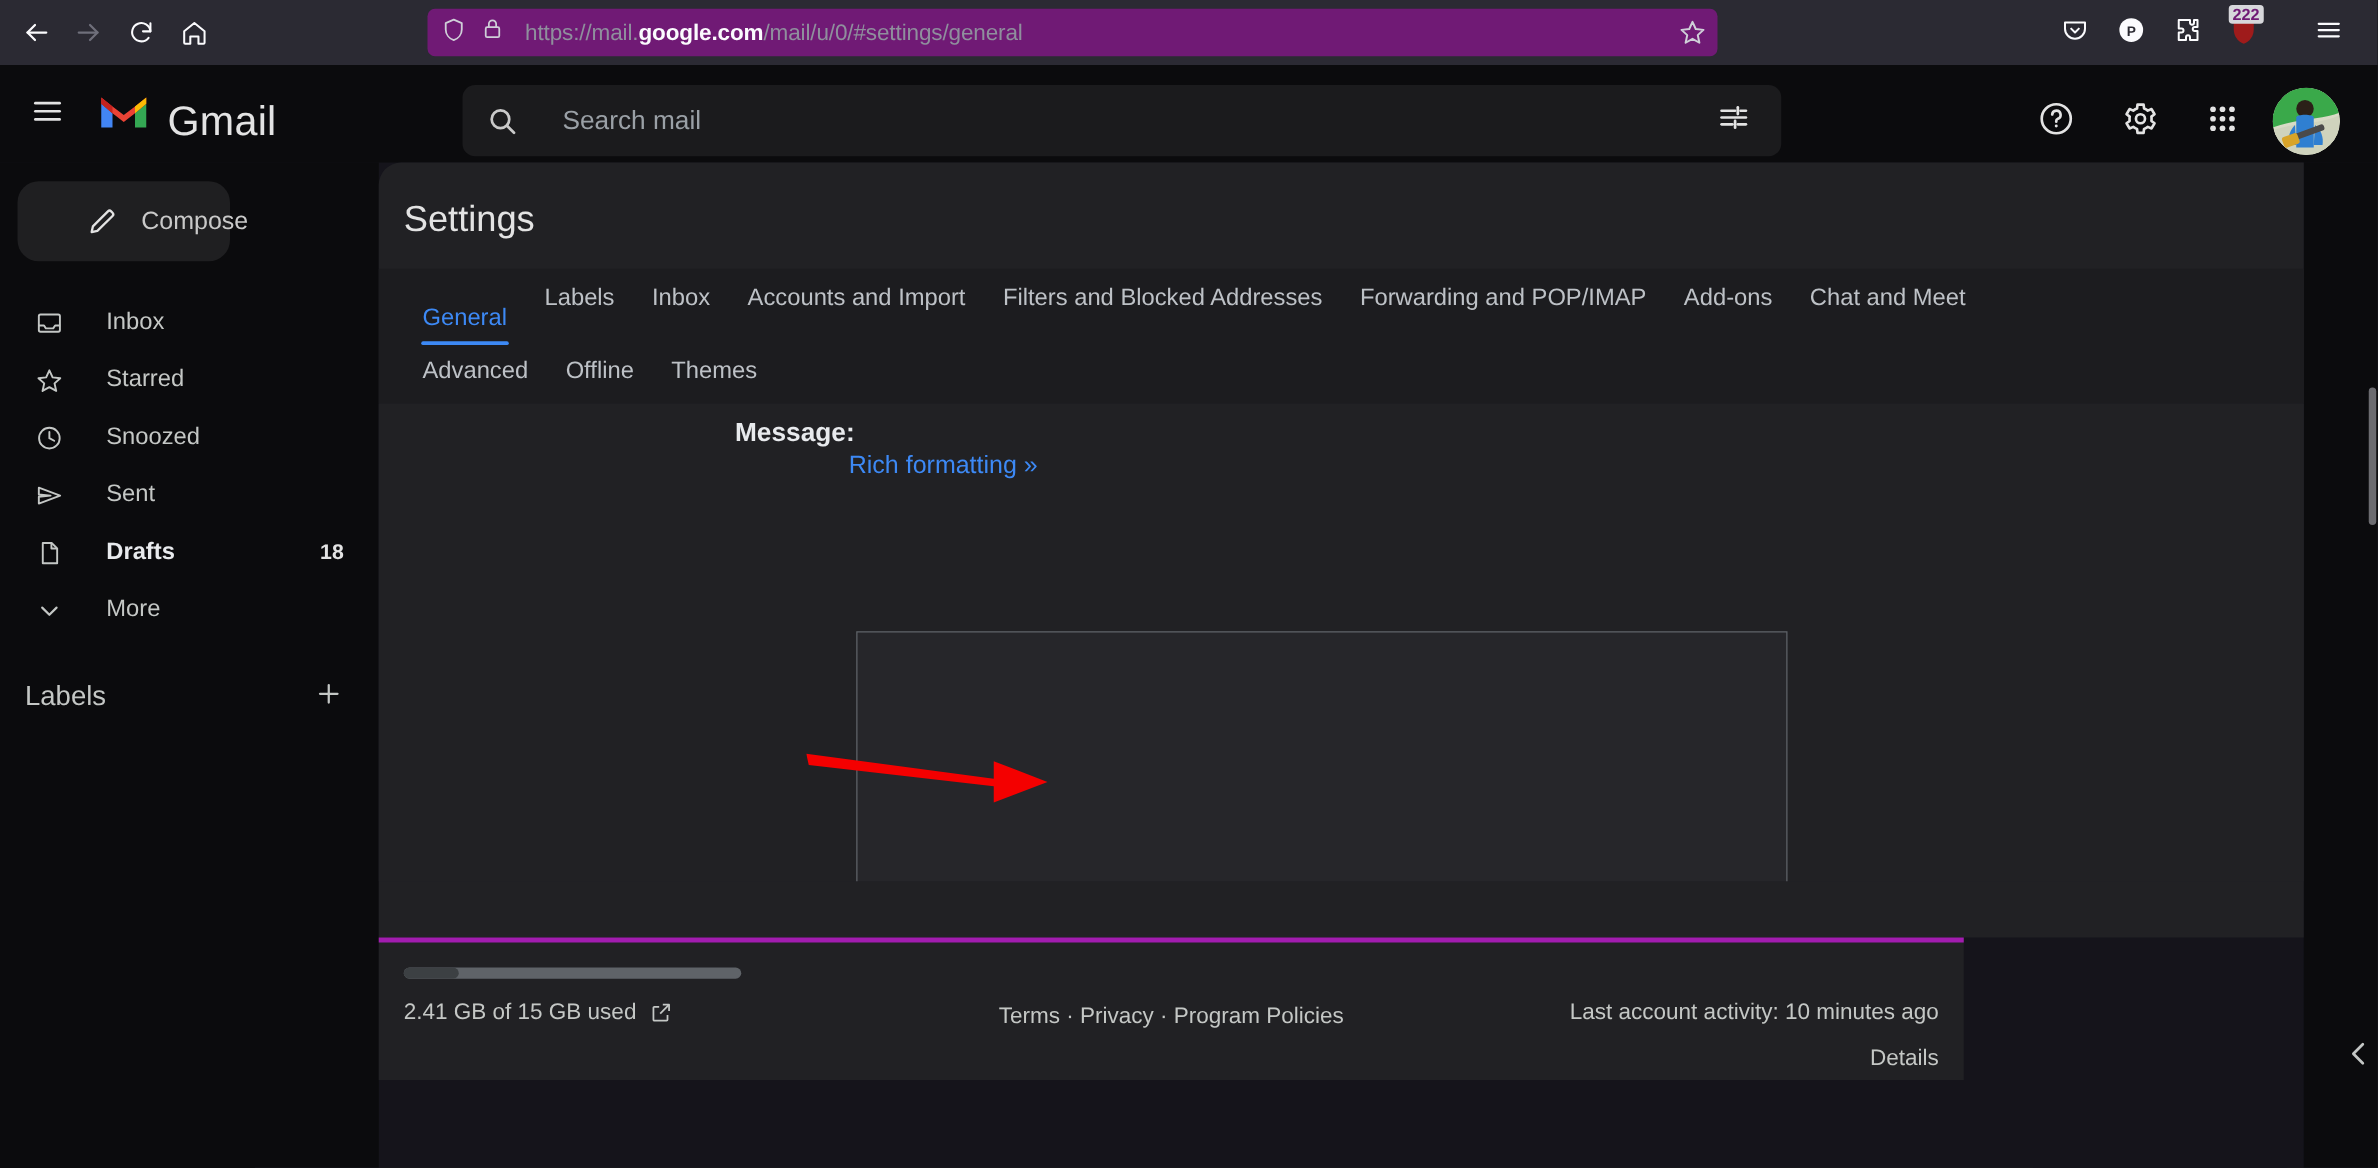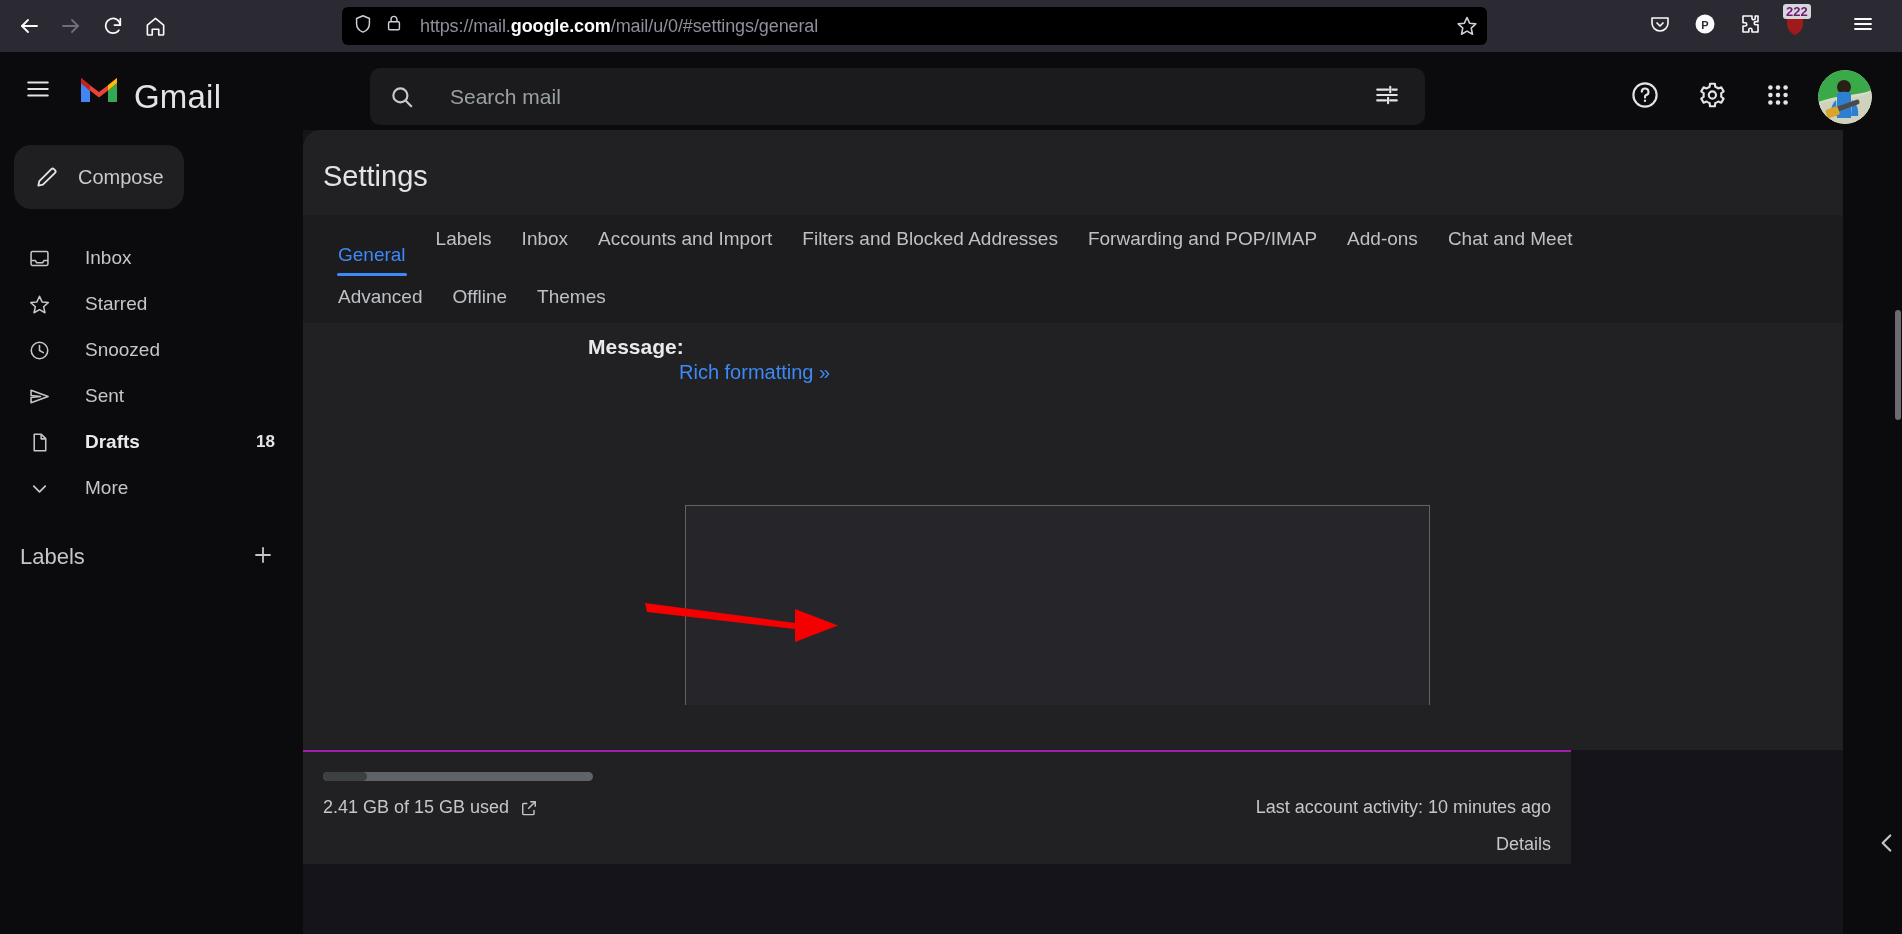--- a/index.html
+++ b/index.html
@@ -19,22 +19,22 @@
   }
   .nav-btn {
     width: 42px; height: 42px;
     display: flex; align-items: center; justify-content: center;
     border-radius: 6px; cursor: pointer;
   }
   .nav-btn svg { display: block; }
   #nav-back { margin-left: 8px; }
   #url-bar {
     position: absolute; left: 342px; top: 7px;
-    width: 1145px; height: 38px;
-    background: #000000;
+    width: 1032px; height: 38px;
+    background: #701a75;
     border-radius: 6px;
     display: flex; align-items: center;
     padding: 0 10px;
   }
   #url-text {
     flex: 1;
     font-size: 18px;
     color: #8f8f9d;
     margin-left: 10px;
     white-space: nowrap;
@@ -113,20 +113,21 @@
     background: #0b0b0d;
   }
   #compose-btn {
     margin: 15px 0 0 14px;
     width: 170px; height: 64px;
     background: #20212450;
     background-color: #1f1f21;
     border-radius: 17px;
     display: flex; align-items: center;
     cursor: pointer;
+    padding-left: 35px;
   }
   #compose-label {
     font-size: 20px; color: #c9c9c9; margin-left: 18px;
   }
   #compose-icon { margin-left: 20px; display:flex; }
   .nav-item {
     height: 46px; display: flex; align-items: center;
     border-radius: 0 23px 23px 0;
     cursor: pointer; padding-left: 28px;
     margin-right: 18px;
@@ -207,21 +208,21 @@
   #red-arrow {
     position: absolute; left: 645px; top: 598px;
     pointer-events: none; z-index: 50;
   }
 
   
   #footer {
     position: absolute; left: 303px; top: 750px;
     width: 1268px; height: 114px;
     background: #212124;
-    border-top: 2px solid #a21caf;
+    border-top: 4px solid #a21caf;
   }
   #storage-block { position: absolute; left: 20px; top: 20px; }
   #storage-bar-bg {
     width: 270px; height: 9px;
     background: #5f6368; border-radius: 5px;
     overflow: hidden; cursor: pointer;
   }
   #storage-bar-fill {
     width: 44px; height: 9px;
     background: #3c4043; border-radius: 5px;
@@ -591,20 +592,27 @@
       <span id="storage-ext-icon">
         <svg width="20" height="20" viewBox="0 0 24 24" fill="none" stroke="#c4c7c5" stroke-width="1.7" stroke-linejoin="round">
           <path d="M13.5 4.5H19.5V10.5"></path>
             <path d="M19.5 4.5 11 13"></path>
           <path d="M18 14.5V19a.9.9 0 0 1-.9.9H5.4a.9.9 0 0 1-.9-.9V7.4a.9.9 0 0 1 .9-.9H10"></path>
         </svg>
       </span>
     </div>
   </div>
 
+  <div id="footer-links">
+    <a href="#">Terms</a>
+    <span>·</span>
+    <a href="#">Privacy</a>
+    <span>·</span>
+    <a href="#">Program Policies</a>
+  </div>
 
   <div id="footer-right">
     <div id="last-activity">Last account activity: 10 minutes ago</div>
     <a id="details-link" href="#">Details</a>
   </div>
 </div>
 
 <div id="scrollbar-track">
   <div id="scrollbar-thumb"></div>
 </div>

